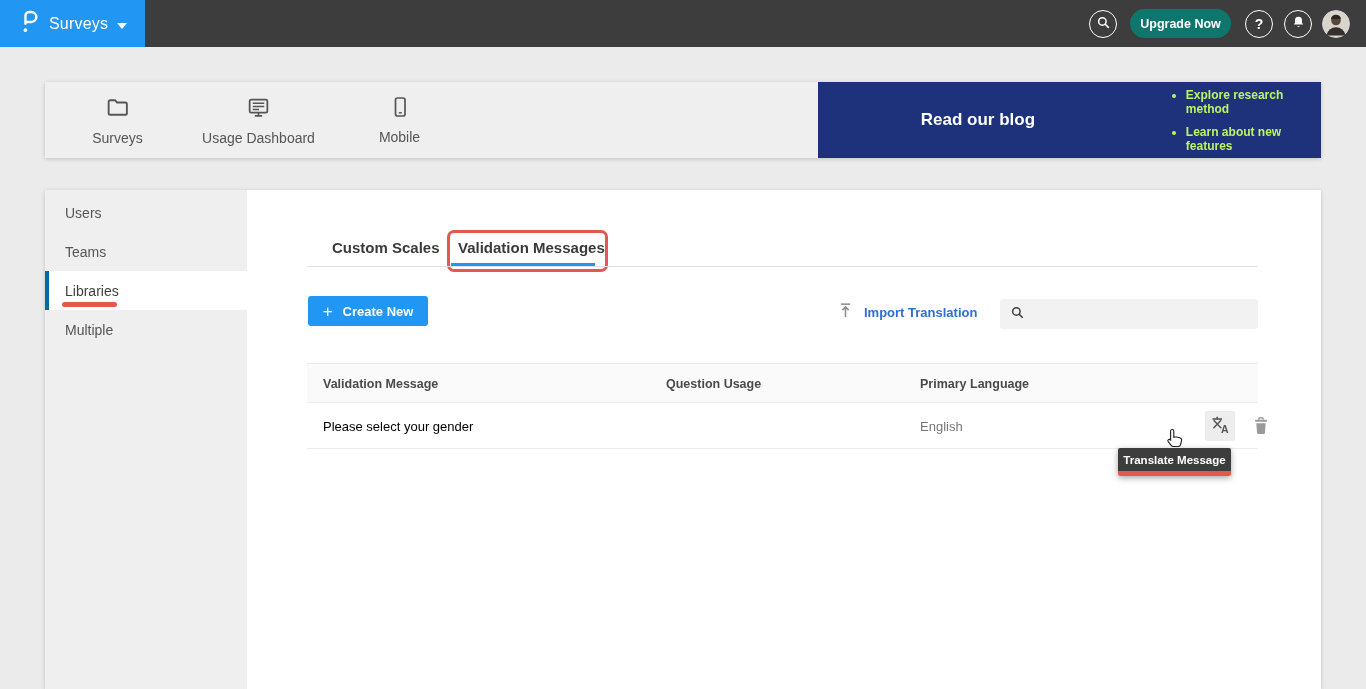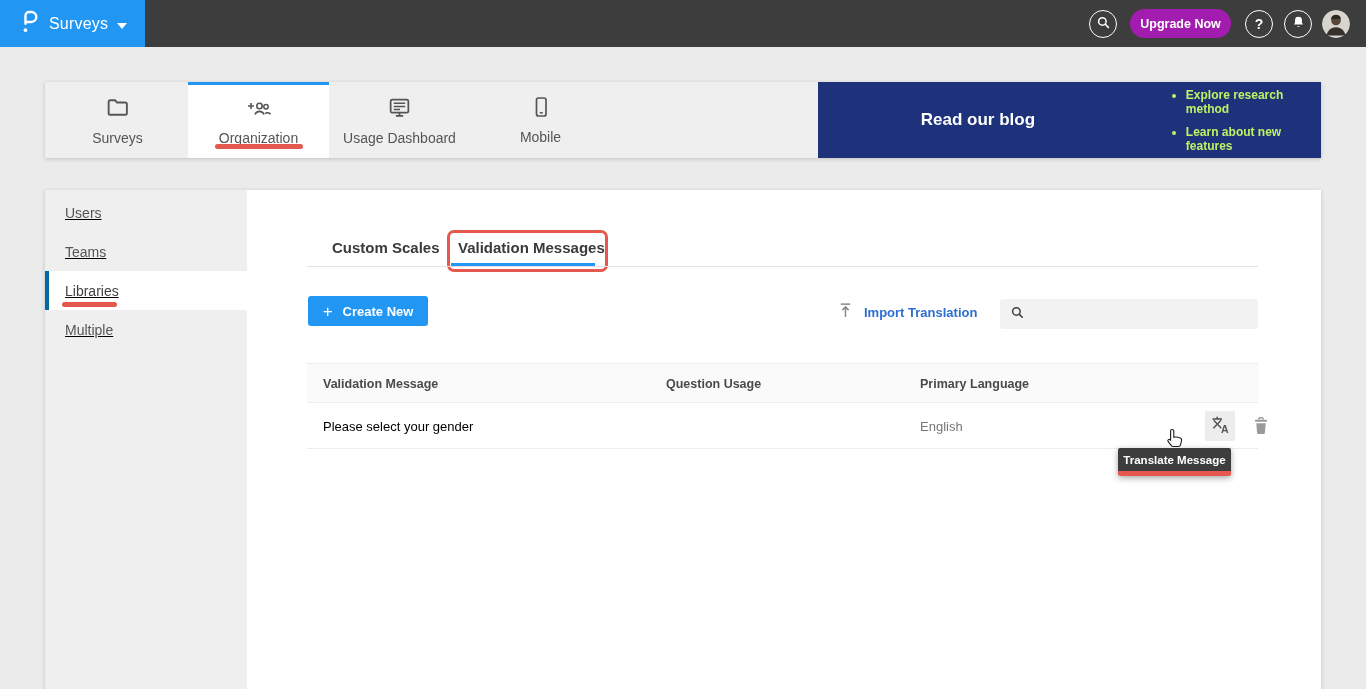--- a/index.html
+++ b/index.html
@@ -24,21 +24,21 @@
     position: absolute; top: 10px; width: 28px; height: 28px;
     border: 1.5px solid #fff; border-radius: 50%;
     display: flex; align-items: center; justify-content: center;
     color: #fff; cursor: pointer; background: transparent;
   }
   .circle-btn.search { left: 1089px; }
   .circle-btn.help  { left: 1245px; font-size: 14px; font-weight: bold; }
   .circle-btn.bell  { left: 1284px; }
   .upgrade-btn {
     position: absolute; left: 1130px; top: 9px; width: 101px; height: 29px;
-    border-radius: 15px; background: #a21caf; color: #fff;
+    border-radius: 15px; background: #0f766e; color: #fff;
     font-size: 12.5px; font-weight: bold; border: none; cursor: pointer;
     display: flex; align-items: center; justify-content: center;
     font-family: "Liberation Sans", sans-serif;
   }
   .avatar { position: absolute; left: 1322px; top: 10px; width: 28px; height: 28px; border-radius: 50%; overflow: hidden; cursor: pointer; }
 
   
   .nav-card {
     position: absolute; left: 45px; top: 82px; width: 1276px; height: 76px;
     background: #efefef; box-shadow: 0 1px 4px rgba(0,0,0,.18);
@@ -59,21 +59,21 @@
     background: #1d327b; display: flex; align-items: center; cursor: pointer;
   }
   .banner-title { margin-left: 60px; width: 215px; text-align: center; color: #fff; font-size: 17px; font-weight: bold; }
   .banner-bullets { margin-left: 92px; list-style: disc; padding-left: 16px; color: #bef264; font-size: 12px; font-weight: bold; display: flex; flex-direction: column; gap: 9px; align-items: center; }
 
   
   .main-panel {
     position: absolute; left: 45px; top: 190px; width: 1276px; height: 499px;
     background: #fff; box-shadow: 0 1px 4px rgba(0,0,0,.18);
   }
-  .sidebar { position: absolute; left: 0; top: 0; width: 202px; height: 499px; background: #efefef; padding-top: 3px; text-decoration: underline; }
+  .sidebar { position: absolute; left: 0; top: 0; width: 202px; height: 499px; background: #efefef; padding-top: 3px; }
   .side-item {
     height: 39px; display: flex; align-items: center; padding-left: 20px;
     font-size: 14px; color: #555; cursor: pointer; position: relative;
   }
   .side-item.active { background: #fff; border-left: 4px solid #0369a1; padding-left: 16px; color: #3f3f3f; }
   .side-item .red-underline {
     position: absolute; left: 13px; bottom: 3px; width: 55px; height: 5px;
     background: #e4584e; border-radius: 2.5px;
   }
 
@@ -197,33 +197,20 @@
 
       <div class="nav-tab">
         <span>
           <svg viewBox="0 0 24 24" width="25" height="25">
             <path d="M3.5 6.5 a1.5 1.5 0 0 1 1.5 -1.5 h4.6 l2 2.2 h7.9 a1.5 1.5 0 0 1 1.5 1.5 v8.8 a1.5 1.5 0 0 1 -1.5 1.5 H5 a1.5 1.5 0 0 1 -1.5 -1.5 z" fill="none" stroke="#555" stroke-width="1.8"></path>
           </svg>
         </span>
         <span>Surveys</span>
       </div>
 
-      <div class="nav-tab active">
-        <span>
-          <svg viewBox="0 0 28 22" width="28" height="22">
-            <path d="M3 8 h6 M6 5 v6" stroke="#555" stroke-width="1.6" fill="none"></path>
-            <circle cx="14.5" cy="8" r="2.7" fill="none" stroke="#555" stroke-width="1.6"></circle>
-            <circle cx="21" cy="8.7" r="2.2" fill="none" stroke="#555" stroke-width="1.5"></circle>
-            <path d="M10 16.5 a4.8 4.8 0 0 1 9 0" fill="none" stroke="#555" stroke-width="1.6"></path>
-            <path d="M20 15.5 a3.8 3.8 0 0 1 5.5 .8" fill="none" stroke="#555" stroke-width="1.5"></path>
-          </svg>
-        </span>
-        <span>Organization</span>
-        <span class="red-underline"></span>
-      </div>
 
       <div class="nav-tab">
         <span>
           <svg viewBox="0 0 24 24" width="25" height="25">
             <rect x="3.5" y="4.5" width="17" height="12.5" rx="1.5" fill="none" stroke="#555" stroke-width="1.7"></rect>
             <path d="M6.5 8 h11 M6.5 11 h11 M6.5 14 h6" stroke="#555" stroke-width="1.4"></path>
             <path d="M12 17 v2.5 M8.5 20 h7" stroke="#555" stroke-width="1.6"></path>
           </svg>
         </span>
         <span>Usage Dashboard</span>

